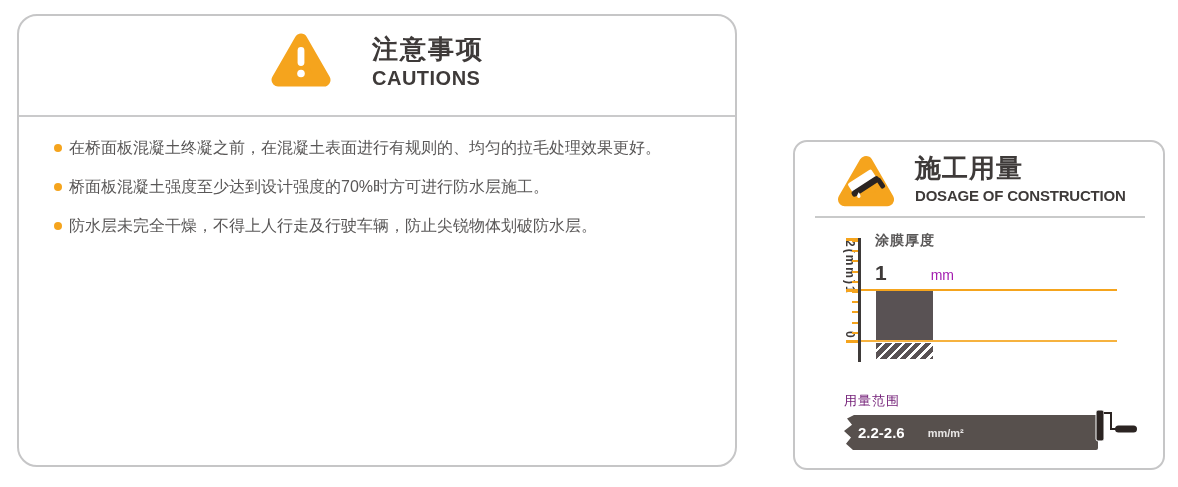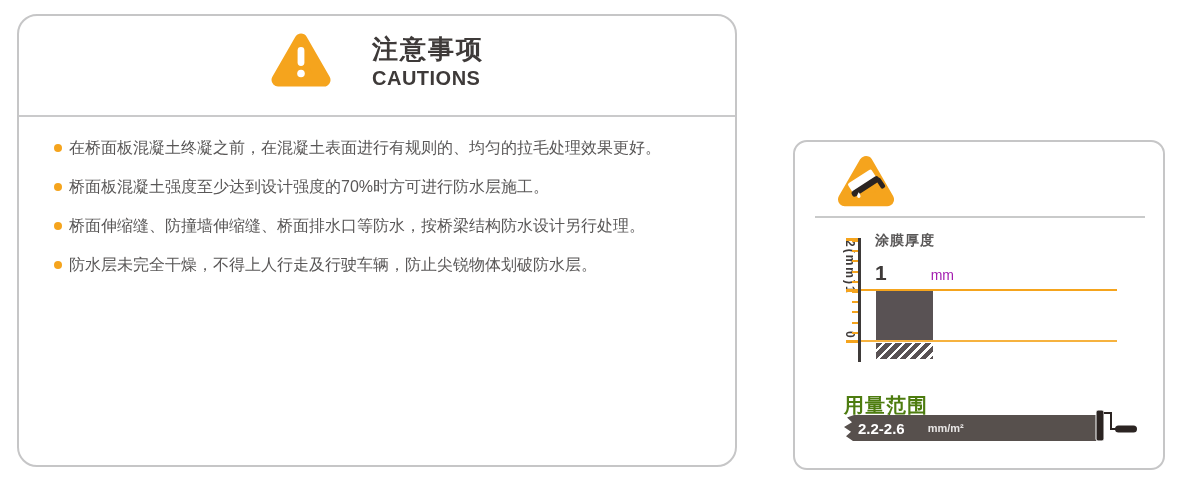--- a/index.html
+++ b/index.html
@@ -41,22 +41,22 @@
   .t-axis-upper { top:98px; } .t-axis-zero { top:189px; }
   .t-value { position:absolute; left:80px; top:119px; }
   .t-value-num { font-size:21px; font-weight:bold; color:#3E3A39; }
   .t-value-unit { font-size:14px; color:#a21caf;margin-left:44px; }
   .t-line { position:absolute; left:66px; width:256px; height:2px; background:#F5A41D; }
   .t-line.l1 { top:147px; } .t-line.l0 { top:198px; opacity:.85; }
   .t-bar { position:absolute; left:81px; top:149px; width:57px; height:49px; background:#595254; }
   .t-hatch { position:absolute; left:81px; top:201px; width:57px; height:16px; background-color:#595254;
     background-image:repeating-linear-gradient(135deg,transparent 0 4.5px,#ffffff 4.5px 7px); }
 
-  .r-label { position:absolute; left:49px; top:250px; font-size:20px; font-weight:bold; color:#4d7c0f; letter-spacing:1px; }
-  .r-bar { position:absolute; left:49px; top:273px; width:254px; height:26px; background:#57504D;
+  .r-label { position:absolute; left:49px; top:250px; font-size:13px; font-weight:normal; color:#701a75; letter-spacing:1px; }
+  .r-bar { position:absolute; left:49px; top:273px; width:254px; height:35px; background:#57504D;
     display:flex; align-items:center; padding-left:14px; border-radius:0 2px 2px 0;
     clip-path:polygon(10px 0%,100% 0%,100% 100%,9px 100%,2px 82%,7px 64%,0% 46%,8px 28%,3px 10%); }
   .r-value { font-size:15px; font-weight:bold; color:#ffffff; }
   .r-unit { font-size:11px; color:#E8E6E5; margin-left:23px;font-weight:bold; }
   .roller-svg { position:absolute; left:299px; top:267px; }
 </style>
 </head>
 <body>
 
 <section class="panel" id="cautions">
@@ -78,42 +78,42 @@
     <li>
       <span class="bullet-dot"></span>
       <span>在桥面板混凝土终凝之前，在混凝土表面进行有规则的、均匀的拉毛处理效果更好。</span>
     </li>
     <li>
       <span class="bullet-dot"></span>
       <span>桥面板混凝土强度至少达到设计强度的70%时方可进行防水层施工。</span>
     </li>
     <li>
       <span class="bullet-dot"></span>
-      <span>桥面伸缩缝、防撞墙伸缩缝、桥面排水口等防水，按桥梁结构防水设计另行处理。</span>
-    </li>
-    <li>
-      <span class="bullet-dot"></span>
       <span>防水层未完全干燥，不得上人行走及行驶车辆，防止尖锐物体划破防水层。</span>
     </li>
   </ul>
 </section>
 
 <section class="panel" id="dosage">
   <div class="d-header">
     <span>
       <svg width="58" height="58" viewBox="0 0 60 60">
         <path d="M30 9 L52 47 L8 47 Z" fill="#F5A41D" stroke="#F5A41D" stroke-width="14" stroke-linejoin="round"></path>
         <g transform="rotate(-33 29 30)">
           <rect x="13" y="21" width="29" height="12" rx="2" fill="#ffffff"></rect>
           <rect x="11" y="30" width="33" height="6.5" rx="3.2" fill="#2B2422"></rect>
           <rect x="40" y="33" width="5" height="12" rx="2" fill="#2B2422"></rect>
         </g>
         <path d="M22.5 39.5 C24.5 42.5 25.3 44.6 22.6 45.6 C20 44.8 20.6 42.4 22.5 39.5 Z" fill="#ffffff"></path>
       </svg>
     </span>
+    <div class="c-titles">
+      <span class="d-title-zh">施工用量</span>
+      <span class="d-title-en">DOSAGE OF CONSTRUCTION</span>
+    </div>
   </div>
   <div class="d-divider"></div>
 
   <span class="t-label">涂膜厚度</span>
   <span class="t-axis-upper">2(mm)1</span>
   <span class="t-axis-zero">0</span>
   <div class="t-ruler-line"></div>
   <div class="t-minor-ticks"></div>
   <div class="t-tick t2"></div>
   <div class="t-tick t1"></div>

